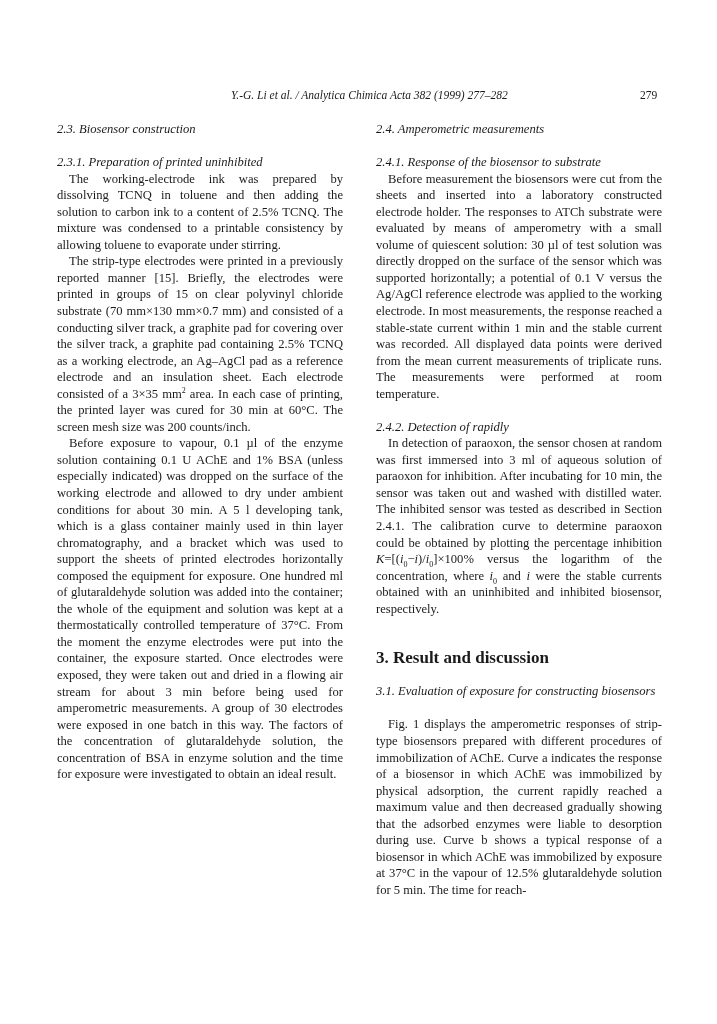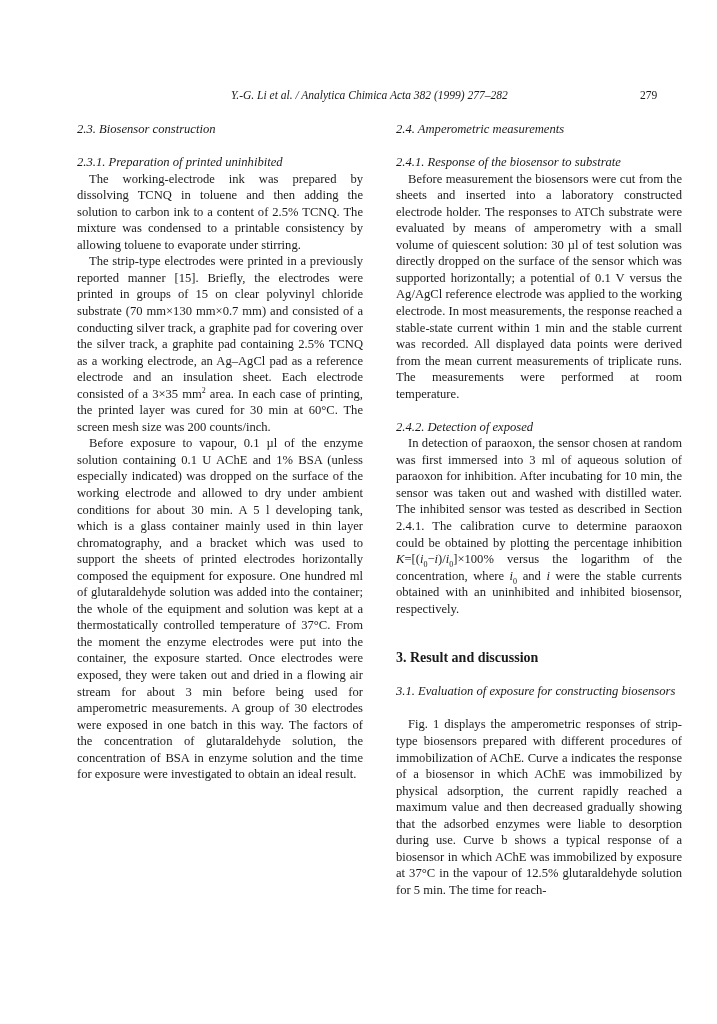--- a/index.html
+++ b/index.html
@@ -1,27 +1,27 @@
 <!DOCTYPE html>
 <html><head>
   <meta charset="utf-8">
   <style>
     html, body { margin: 0; padding: 0; background: #ffffff; }
     body { width: 717px; height: 1024px; position: relative; overflow: hidden;
            font-family: "Liberation Serif", "DejaVu Serif", serif; color: #1a1a1a; }
     .running-head { position: absolute; top: 89px; left: 0; width: 635px; height: 16px; font-size: 11.5px; }
     .running-head .citation { position: absolute; left: 231px; font-style: italic; }
     .running-head .pageno { position: absolute; left: 640px; }
-    .col { position: absolute; top: 121px; width: 286px; font-size: 12.6px; line-height: 16.55px; margin-left: 20px; }
+    .col { position: absolute; top: 121px; width: 286px; font-size: 12.6px; line-height: 16.55px; }
     .col.left { left: 57px; }
     .col.right { left: 376px; }
     .sec-head { font-style: italic; margin: 0 0 16.5px 0; font-size: 12.6px; }
     .subsec-head { font-style: italic; margin: 0; font-size: 12.6px; }
     .subsec-head.spaced { margin-top: 16.5px; }
-    .bold-head { font-weight: bold; margin: 33px 0 16.5px 0; font-size: 14px; }
+    .bold-head { font-weight: bold; margin: 33px 0 16.5px 0; font-size: 17px; }
     .it-head-2 { font-style: italic; margin: 0 0 16.5px 0; padding-left: 27px; text-indent: -27px; }
     p { margin: 0; text-align: justify; text-indent: 12px; hyphens: manual; }
     sup, sub { font-size: 8px; line-height: 0; }
     i.var { font-style: italic; }
   </style>
 </head>
 <body>
 
 <div class="running-head">
   <span class="citation">Y.-G. Li et al. / Analytica Chimica Acta 382 (1999) 277–282</span>
@@ -37,20 +37,20 @@
 
   <p>Before exposure to vapour, 0.1 µl of the enzyme solution containing 0.1 U AChE and 1% BSA (unless especially indicated) was dropped on the surface of the working electrode and allowed to dry under ambient conditions for about 30 min. A 5 l developing tank, which is a glass container mainly used in thin layer chromatography, and a bracket which was used to support the sheets of printed electrodes horizontally composed the equipment for exposure. One hundred ml of glutaraldehyde solution was added into the container; the whole of the equipment and solution was kept at a thermostatically controlled temperature of 37°C. From the moment the enzyme electrodes were put into the container, the exposure started. Once electrodes were exposed, they were taken out and dried in a flowing air stream for about 3 min before being used for amperometric measurements. A group of 30 electrodes were exposed in one batch in this way. The factors of the concentration of glutaraldehyde solution, the concentration of BSA in enzyme solution and the time for exposure were investigated to obtain an ideal result.</p>
 </div>
 
 <div class="col right">
   <div class="sec-head">2.4.  Amperometric measurements</div>
 
   <div class="subsec-head">2.4.1.  Response of the biosensor to substrate</div>
   <p>Before measurement the biosensors were cut from the sheets and inserted into a laboratory constructed electrode holder. The responses to ATCh substrate were evaluated by means of amperometry with a small volume of quiescent solution: 30 µl of test solution was directly dropped on the surface of the sensor which was supported horizontally; a potential of 0.1 V versus the Ag/AgCl reference electrode was applied to the working electrode. In most measurements, the response reached a stable-state current within 1 min and the stable current was recorded. All displayed data points were derived from the mean current measurements of triplicate runs. The measurements were performed at room temperature.</p>
 
-  <div class="subsec-head spaced">2.4.2.  Detection of exposed</div>
+  <div class="subsec-head spaced">2.4.2.  Detection of rapidly</div>
   <p><span>In detection of paraoxon, the sensor chosen at random was first immersed into 3 ml of aqueous solution of paraoxon for inhibition. After incubating for 10 min, the sensor was taken out and washed with distilled water. The inhibited sensor was tested as described in Section 2.4.1. The calibration curve to determine paraoxon could be obtained by plotting the percentage inhibition </span><i class="var">K</i><span>=[(</span><i class="var">i</i><sub>0</sub><span>−</span><i class="var">i</i><span>)/</span><i class="var">i</i><sub>0</sub><span>]×100%</span><span> versus the logarithm of the concentration, where </span><i class="var">i</i><sub>0</sub><span> and </span><i class="var">i</i><span> were the stable currents obtained with an uninhibited and inhibited biosensor, respectively.</span></p>
 
   <div class="bold-head">3.  Result and discussion</div>
 
   <div class="it-head-2">3.1.  Evaluation of exposure for constructing biosensors</div>
   <p>Fig. 1 displays the amperometric responses of strip-type biosensors prepared with different procedures of immobilization of AChE. Curve a indicates the response of a biosensor in which AChE was immobilized by physical adsorption, the current rapidly reached a maximum value and then decreased gradually showing that the adsorbed enzymes were liable to desorption during use. Curve b shows a typical response of a biosensor in which AChE was immobilized by exposure at 37°C in the vapour of 12.5% glutaraldehyde solution for 5 min. The time for reach-</p>
 </div>
 
 </body></html>

